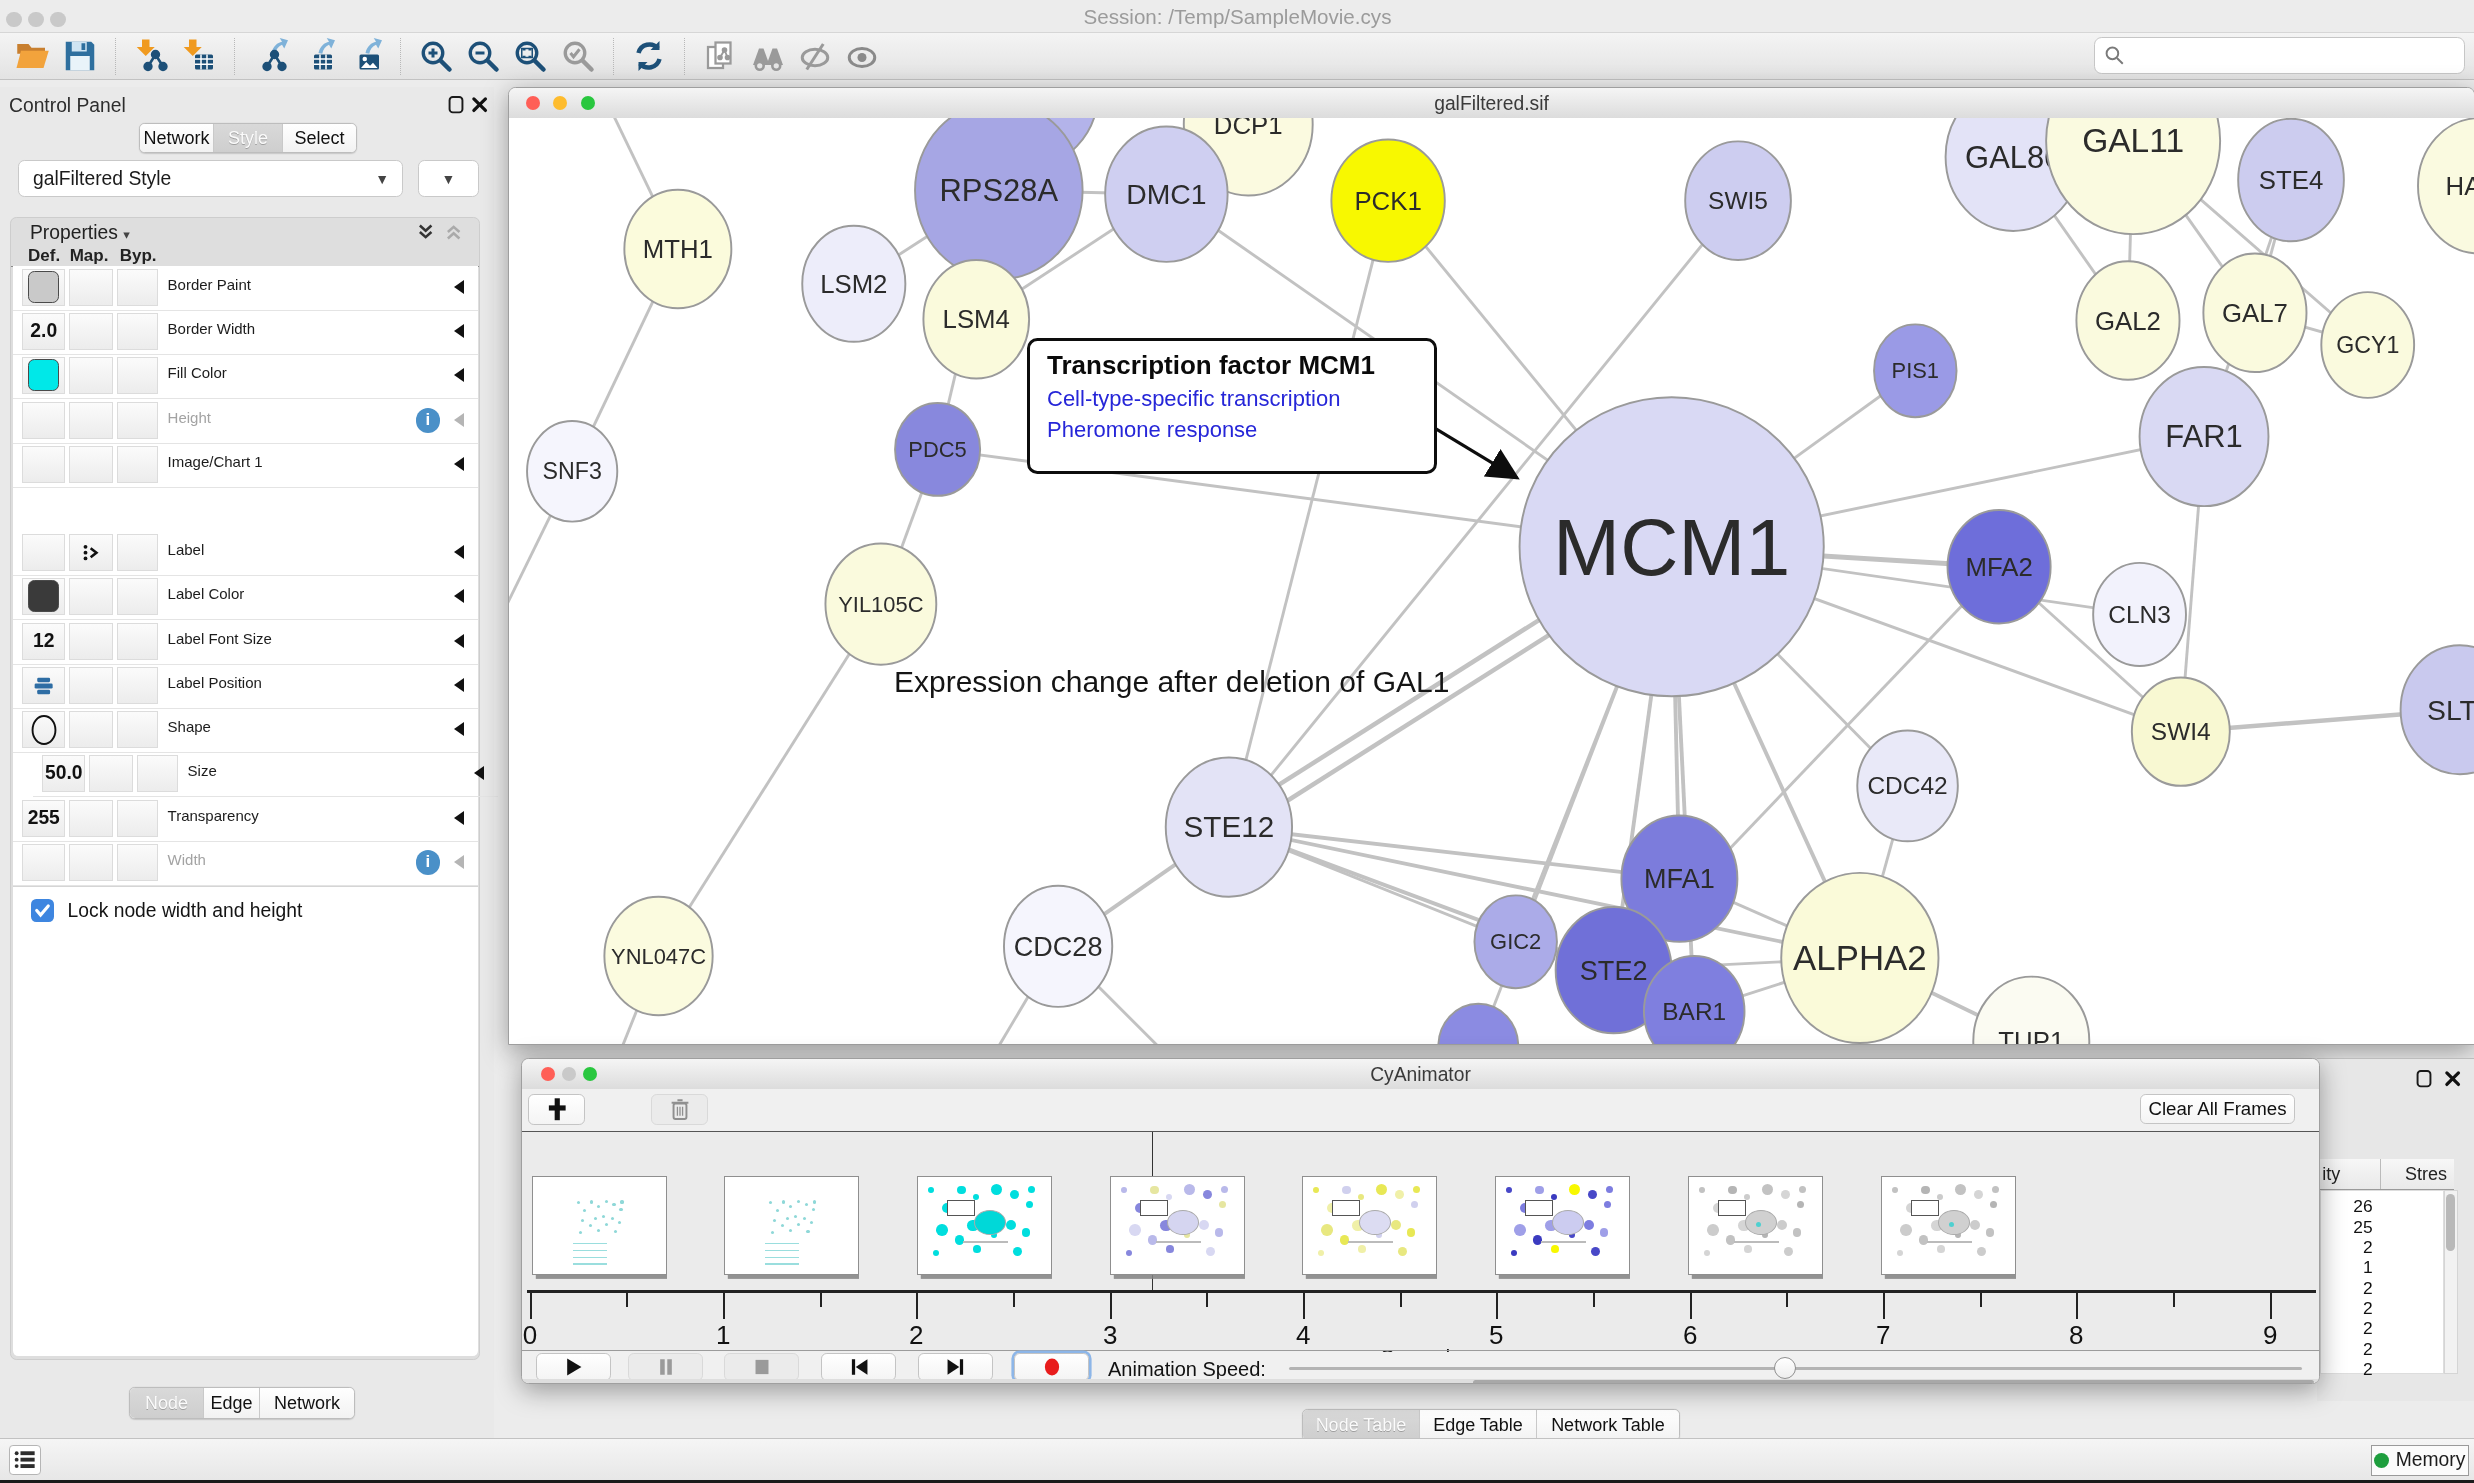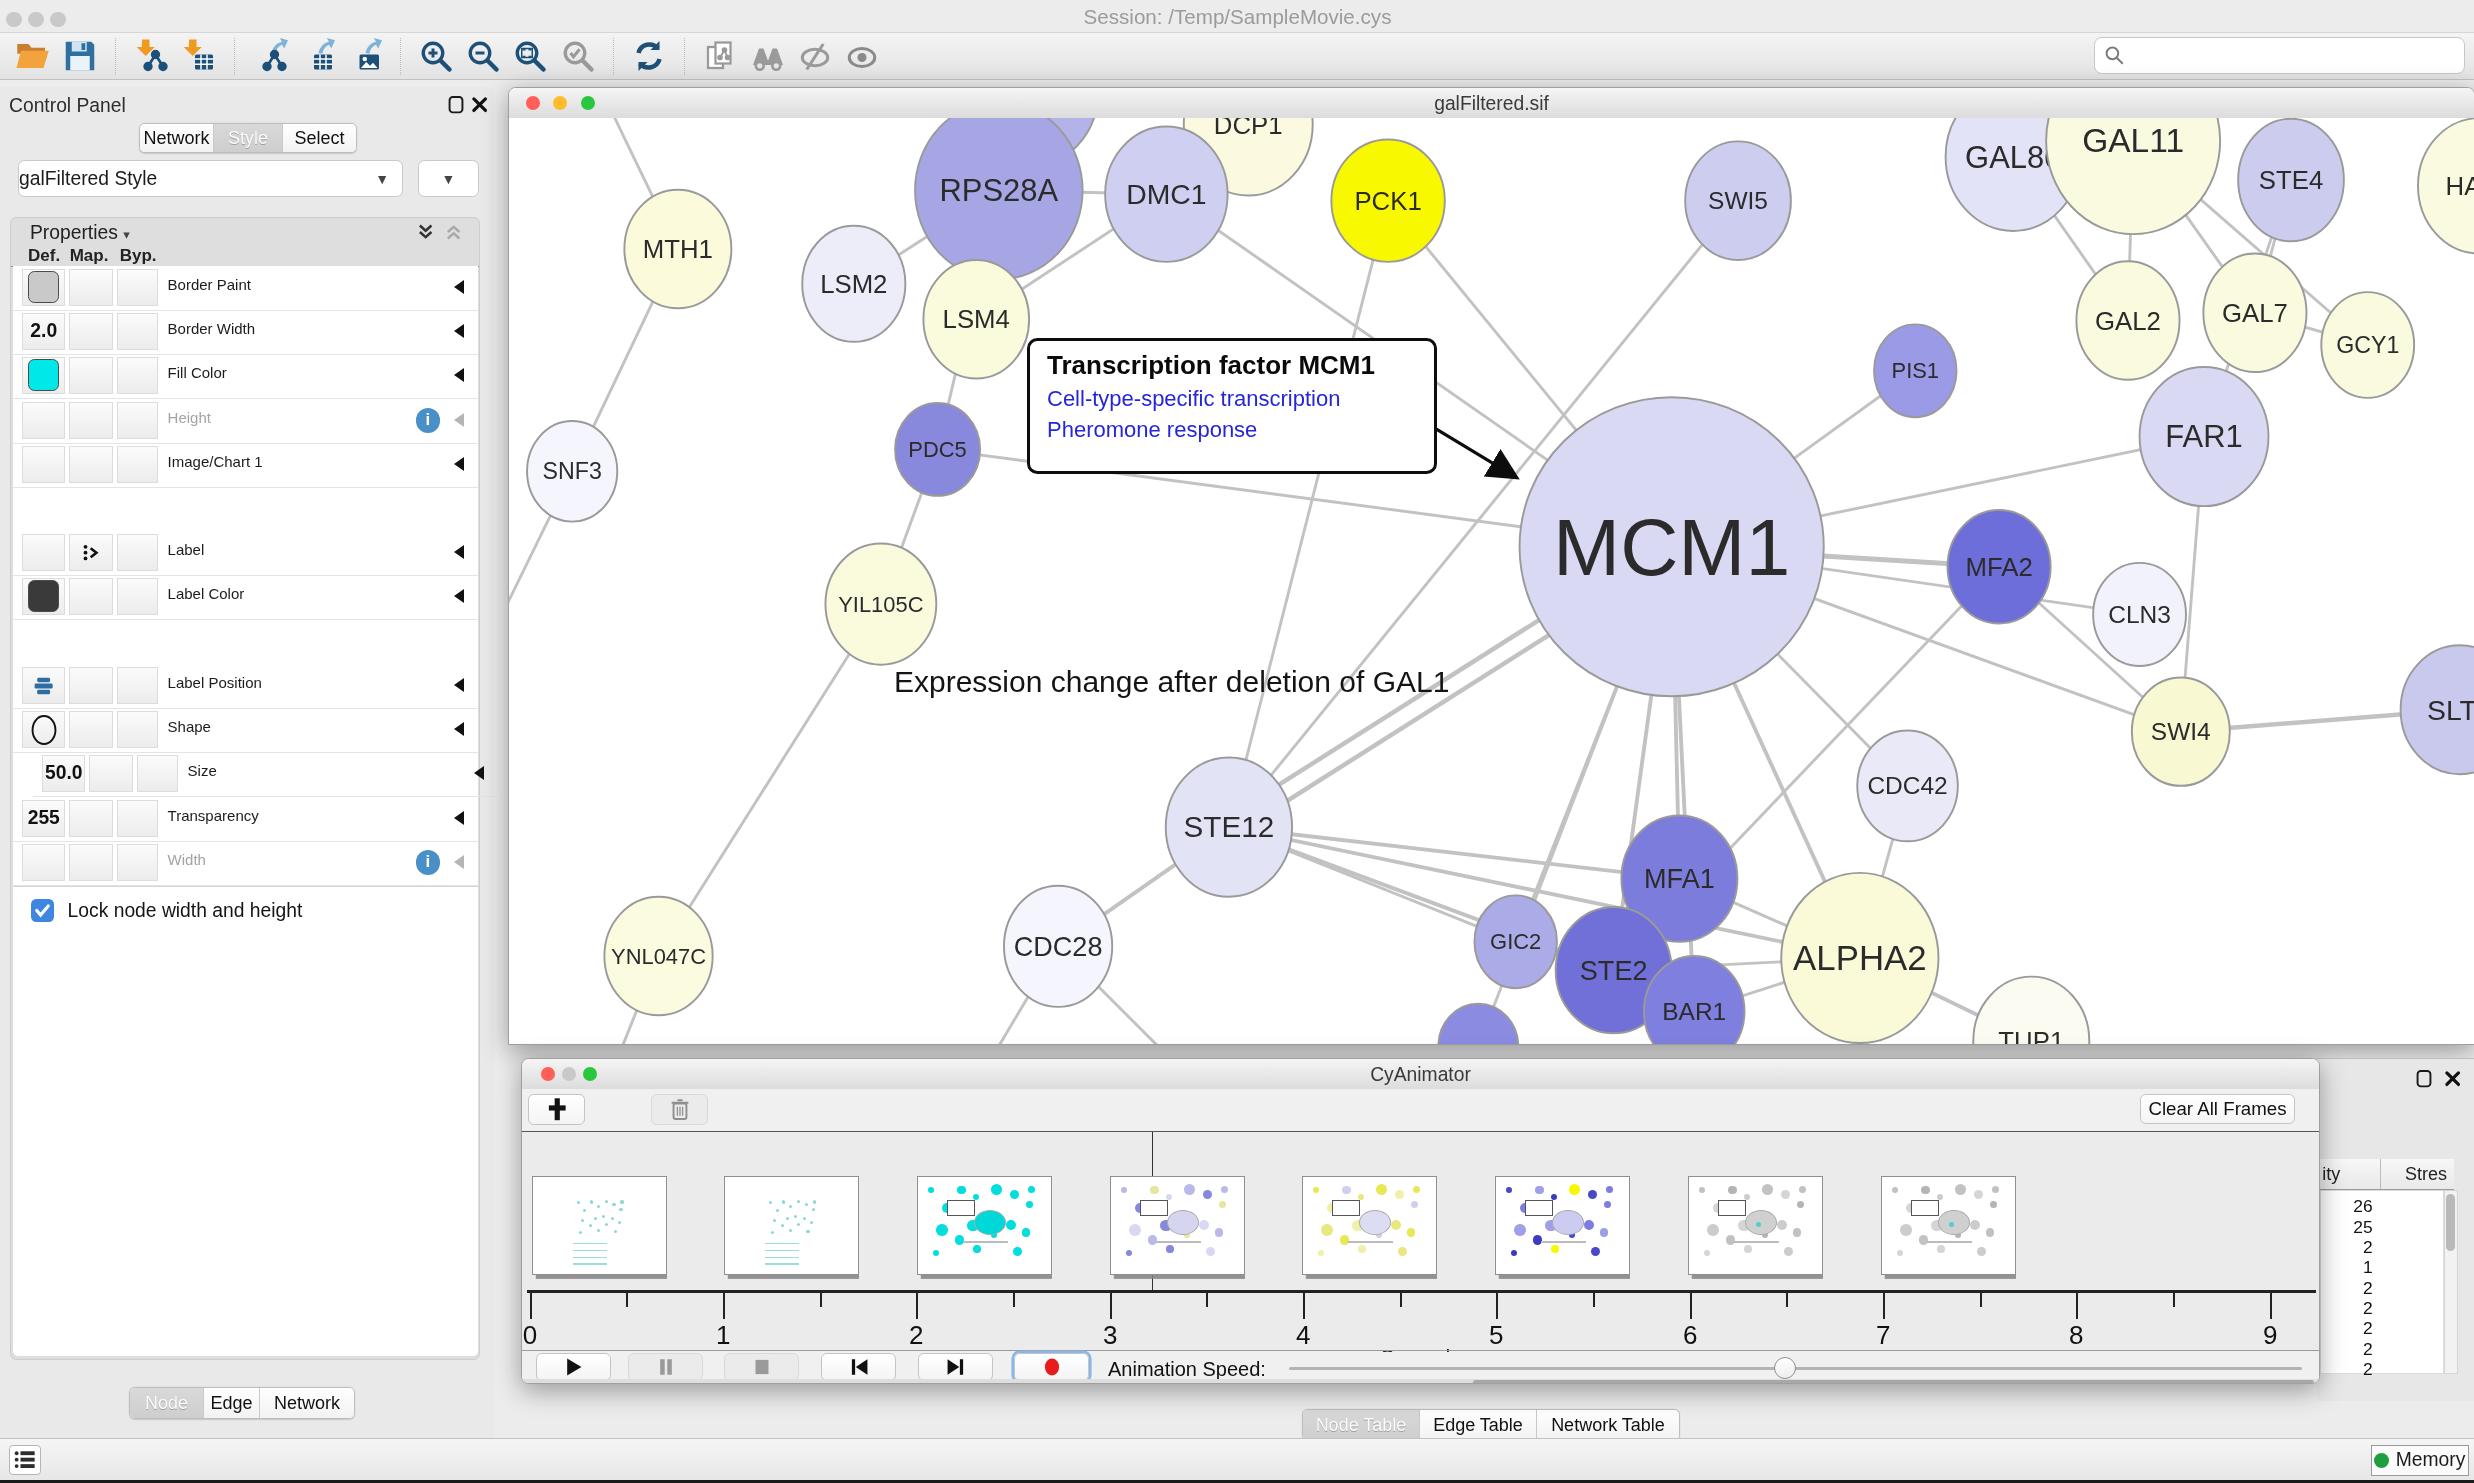--- a/index.html
+++ b/index.html
@@ -15,21 +15,21 @@
   .searchbox input{border:none;outline:none;font-size:19.3px;flex:1;font-family:"Liberation Sans",sans-serif;background:transparent;}
   
   .cpanel{position:absolute;left:0;top:87px;width:494px;height:1353px;background:#e9e9e9;}
   .cp-title{position:absolute;left:9px;top:8.4px;font-size:19.3px;color:#2d2d2d;}
   .winbtn{position:absolute;top:7.7px;width:19.3px;height:19.3px;}
   .seg{position:absolute;display:flex;border:0.6px solid #bdbdbd;border-radius:5.8px;overflow:hidden;background:#fff;box-shadow:0 0.6px 1.3px rgba(0,0,0,.15);}
   .seg .tab{font-size:18px;display:flex;align-items:center;justify-content:center;color:#111;border-right:0.6px solid #c9c9c9;background:linear-gradient(#ffffff,#f2f2f2);}
   .seg .tab:last-child{border-right:none;}
   .seg .tab.sel{background:linear-gradient(#d9d9d9,#cecece);color:#fbfbfb;text-shadow:0 0.6px 0.6px #9e9e9e;}
   .combo{position:absolute;left:18px;top:73px;width:383px;height:35px;background:#fff;border:1.3px solid #c9c9c9;border-radius:6.4px;display:flex;align-items:center;}
-  .combo .val{font-size:19.3px;color:#1b1b1b;flex:1;}
+  .combo .val{font-size:19.3px;color:#1b1b1b;padding-left:14px;flex:1;}
   .combo .caret,.dropbtn .caret{font-size:14px;color:#444;padding-right:13px;}
   .dropbtn{position:absolute;left:418px;top:73px;width:59px;height:35px;background:#fff;border:1.3px solid #c9c9c9;border-radius:6.4px;display:flex;align-items:center;justify-content:center;}
   .props{position:absolute;left:9.7px;top:130px;width:470px;height:1143px;background:#dedede;border:0.6px solid #cdcdcd;border-radius:6.4px;box-sizing:border-box;}
   .props-header{position:absolute;left:0;top:0;width:100%;height:27px;}
   .props-header .ttl{position:absolute;left:19.3px;top:3.9px;font-size:19.3px;color:#222;}
   .props-cols{position:absolute;left:0;top:27px;width:100%;height:20.6px;font-size:17px;font-weight:bold;color:#222;border-bottom:1.3px solid #8a8a8a;}
   .props-body{position:absolute;left:1.9px;top:48px;width:465px;height:1090px;background:#fff;border-radius:0 0 5.2px 5.2px;}
   .prow{position:absolute;left:0;width:100%;height:44px;border-bottom:0.6px solid #e4e4e4;}
   .pcell{position:absolute;top:3.2px;height:37px;background:linear-gradient(#fbfbfb,#ececec);border:0.6px solid #dcdcdc;box-sizing:border-box;}
   .plabel{position:absolute;left:155px;top:10.3px;font-size:15px;color:#1c1c1c;}
@@ -359,20 +359,28 @@
             <div class="parrow"></div>
           </div>
           <div class="prow" style="top: 309px;">
             <div class="pcell" style="left:9.7px;width:43px"></div>
             <div class="pcell" style="left:56px;width:44px"></div>
             <div class="pcell" style="left:104px;width:41px"></div>
             <div class="swatch" style="background:#3a3a3a"></div>
             <div class="plabel">Label Color</div>
             <div class="parrow"></div>
           </div>
+          <div class="prow" style="top: 354px;">
+            <div class="pcell" style="left:9.7px;width:43px"></div>
+            <div class="pcell" style="left:56px;width:44px"></div>
+            <div class="pcell" style="left:104px;width:41px"></div>
+            <div class="pnum">12</div>
+            <div class="plabel">Label Font Size</div>
+            <div class="parrow"></div>
+          </div>
           <div class="prow" style="top: 398px;">
             <div class="pcell" style="left:9.7px;width:43px"></div>
             <div class="pcell" style="left:56px;width:44px"></div>
             <div class="pcell" style="left:104px;width:41px"></div>
             <div style="position:absolute;left:21px;top:13px"><svg width="19.3" height="18" viewBox="0 0 30 28">
                 <g fill="#2e6da4">
                   <rect x="5" y="1" width="20" height="7" rx="2"></rect>
                   <rect x="1" y="10" width="28" height="8" rx="2"></rect>
                   <rect x="5" y="20" width="20" height="7" rx="2"></rect>
                 </g>

